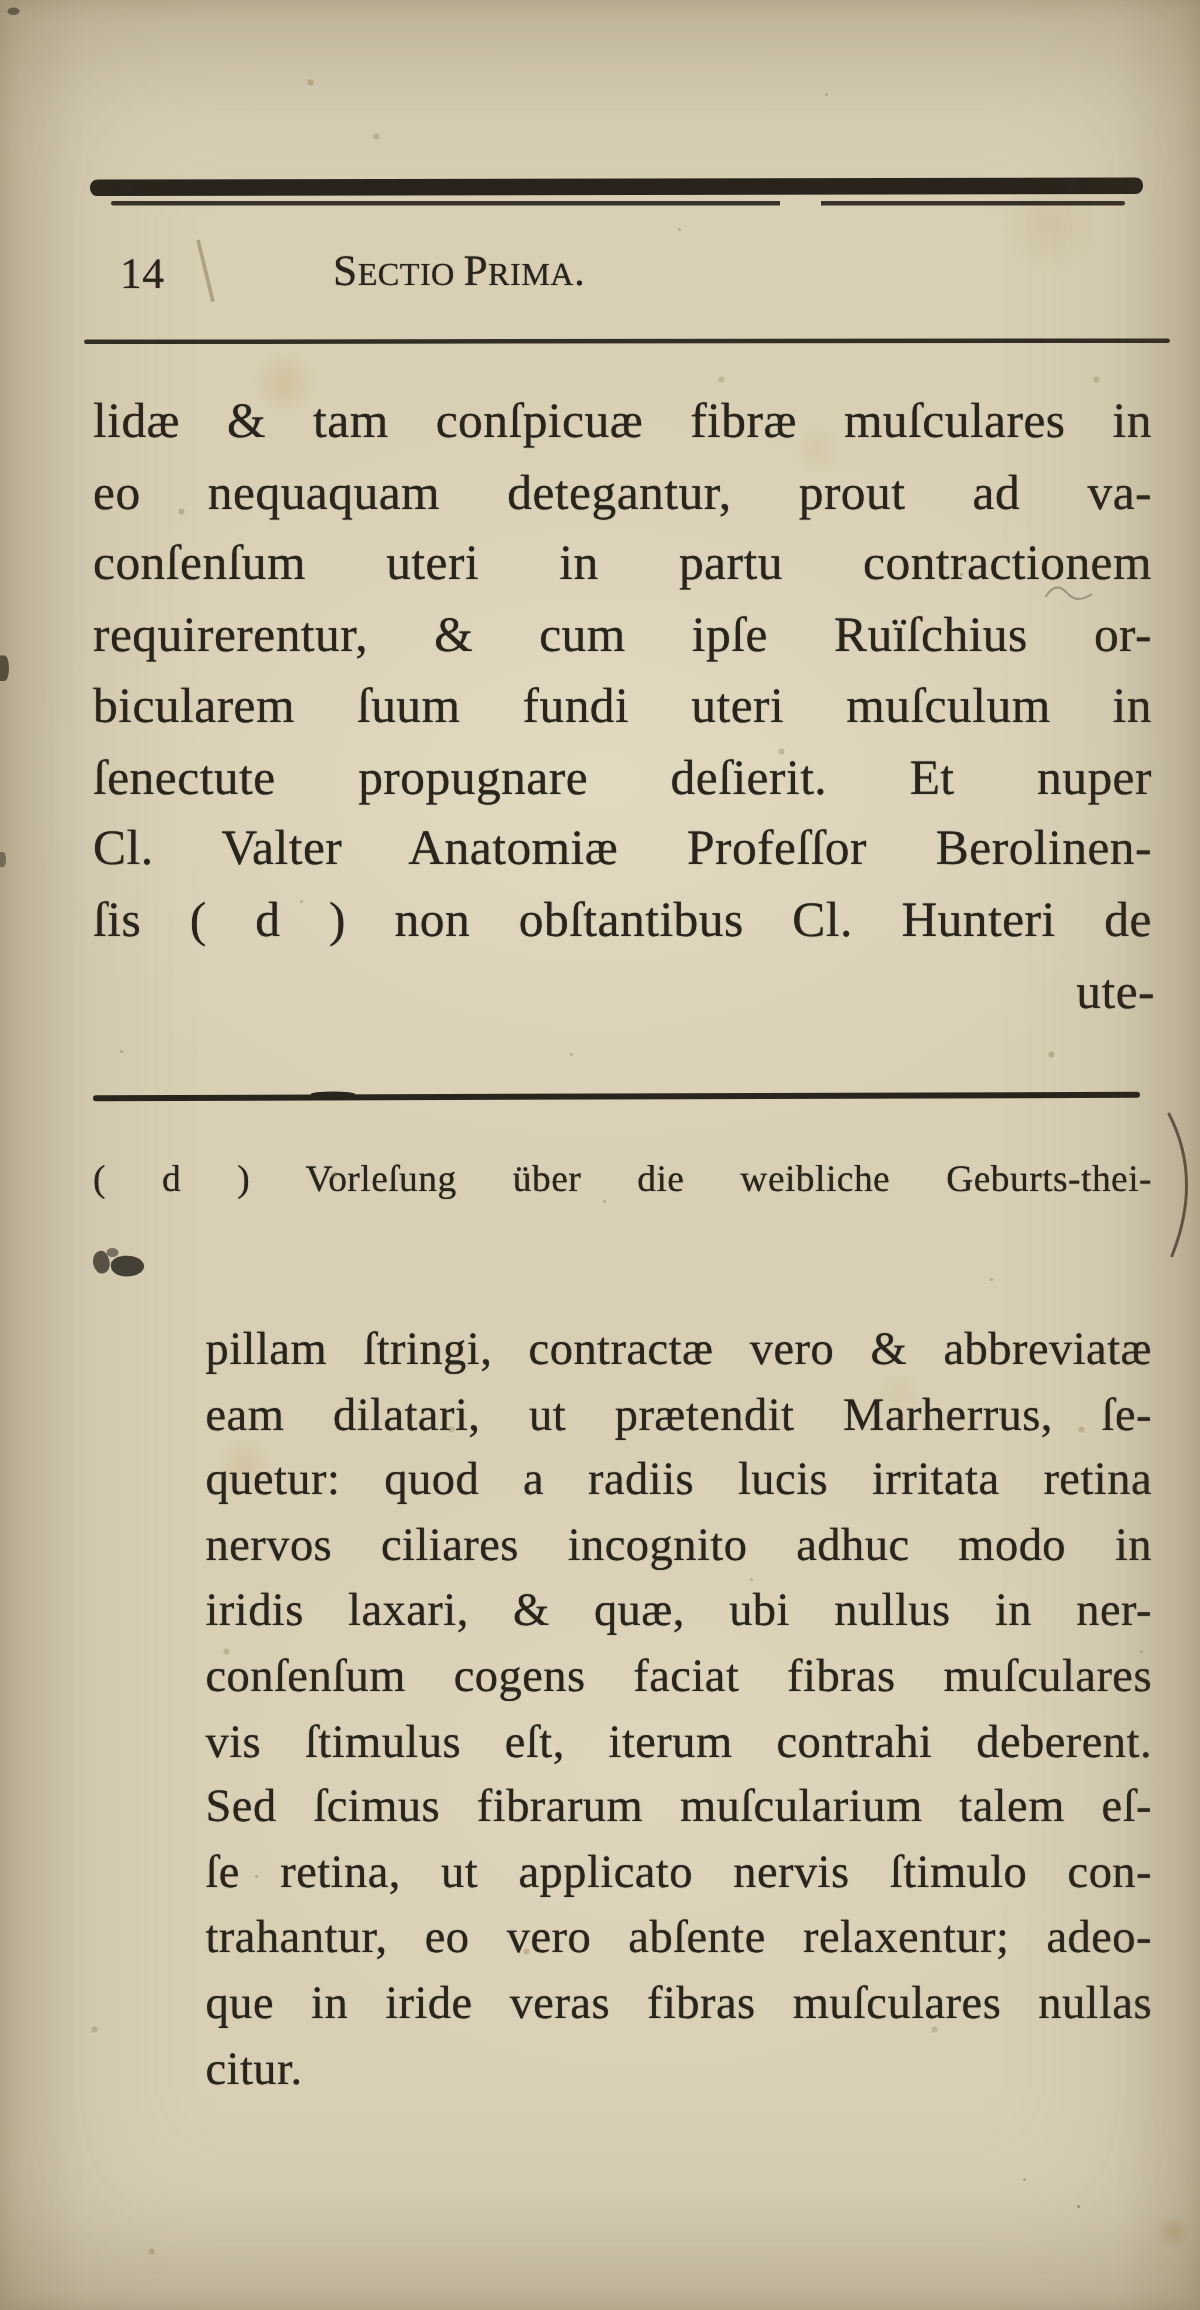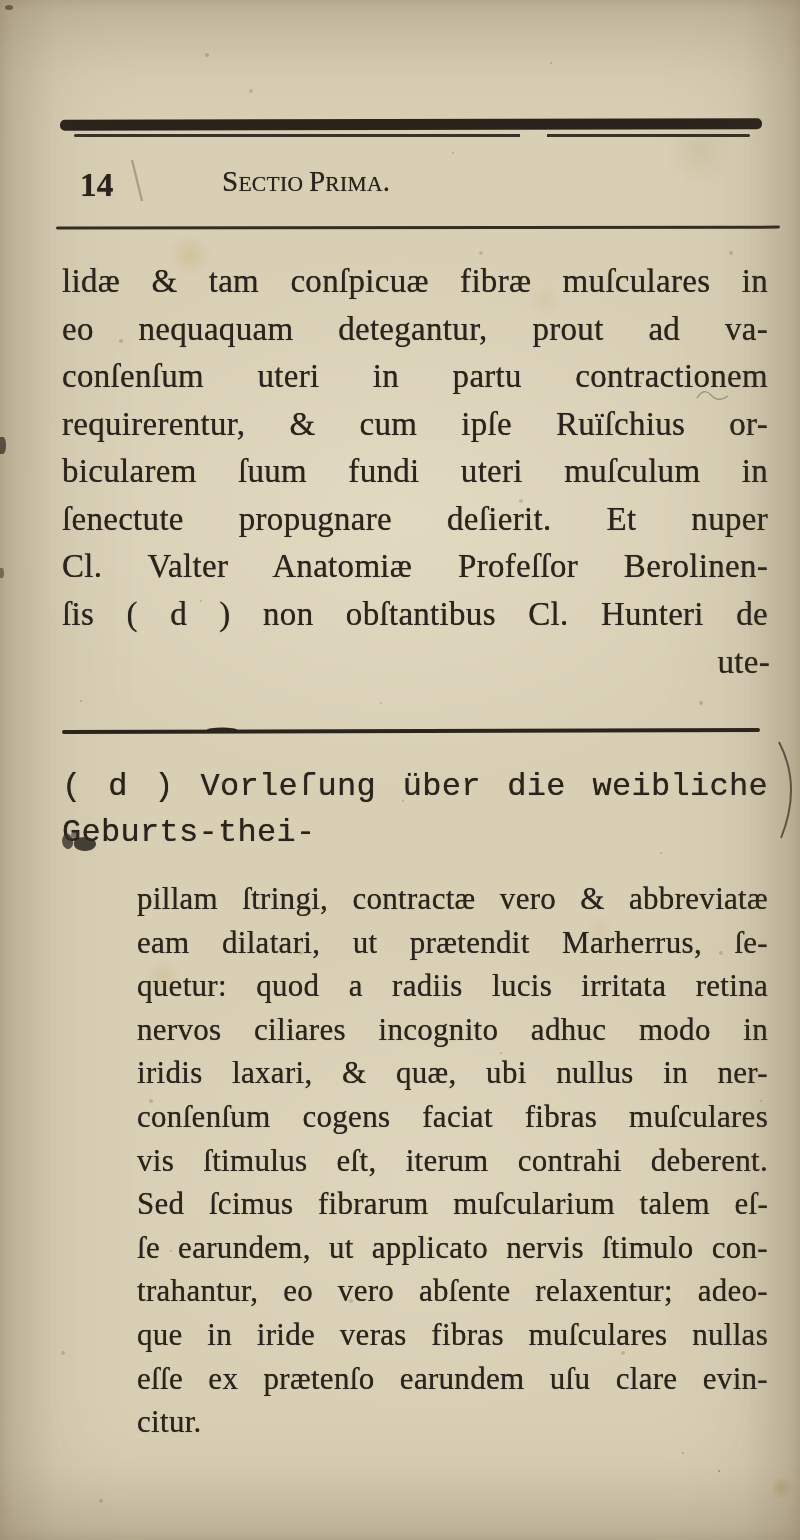--- a/index.html
+++ b/index.html
@@ -43,29 +43,29 @@
   
   .rule{position:absolute;background:var(--ink,#2b241c);}
   .rule-top-thick{left:60px;top:119px;width:702px;height:11px;border-radius:5px;transform:rotate(-0.12deg);}
   .rule-top-thin{left:74px;top:134px;width:676px;height:2.6px;border-radius:2px;opacity:.92;
     background:linear-gradient(90deg,var(--ink,#2b241c) 0 66%, transparent 66% 70%, var(--ink,#2b241c) 70% 100%);}
   .rule-header{left:56px;top:226px;width:724px;height:3.4px;border-radius:2px;transform:rotate(-0.06deg);opacity:.95;}
   .rule-footnote{left:62px;top:729px;width:698px;height:4px;border-radius:2px;transform:rotate(-0.18deg);}
   .rule-footnote::after{content:"";position:absolute;left:145px;top:-2.5px;width:30px;height:4px;border-radius:50%;
     background:var(--ink,#2b241c);}
   
-  .pagenum{position:absolute;left:80px;top:167px;font-size:33px;letter-spacing:3px;font-weight:bold;}
+  .pagenum{position:absolute;left:80px;top:167px;font-size:29px;letter-spacing:3px;font-weight:normal;}
   .running-title{position:absolute;left:206px;top:165px;letter-spacing:9px;white-space:nowrap;margin-left:16px;}
   .running-title .cap{font-size:29px;}
   .running-title .sc{font-size:21.5px;}
   
   .ink{text-shadow:0 0 0.7px rgba(43,36,28,0.8);letter-spacing:0.3px;}
   .main-text{position:absolute;left:62px;top:258px;width:706px;font-size:33px;line-height:47.5px;}
   .catchword{position:absolute;right:30px;top:644px;font-size:33px;}
-  .fn-p1{position:absolute;left:62px;top:764px;width:706px;font-size:32px;line-height:46px;font-family:Liberation Mono, monospace;}
+  .fn-p1{position:absolute;left:62px;top:764px;width:706px;font-size:25px;line-height:46px;}
   .fn-p1 .tline:nth-child(2){padding-left:68px;}
   .fn-p2{position:absolute;left:137px;top:877px;width:631px;font-size:31px;line-height:43.6px;}
   .tline{text-align:justify;text-align-last:justify;white-space:normal;}
   .tline.no-just{text-align-last:left;}
   .it{}
   .rm{font-style:normal;}
   
   .ink-smudge{position:absolute;left:62px;top:831px;width:36px;height:23px;pointer-events:none;}
   .ink-smudge .b1{position:absolute;left:0;top:3px;width:11px;height:15px;background:rgba(52,46,38,.78);
     border-radius:60% 40% 55% 45%;transform:rotate(-18deg);}
@@ -110,24 +110,23 @@
 
 <div class="fn-p2 ink">
     <div class="tline"><span class="rm">pillam ſtringi, contractæ vero &amp; abbreviatæ</span></div>
     <div class="tline"><span class="rm">eam dilatari, ut prætendit </span><span class="it">Marherrus</span><span class="rm">, ſe-</span></div>
     <div class="tline"><span class="rm">quetur: quod a radiis lucis irritata retina</span></div>
     <div class="tline"><span class="rm">nervos ciliares incognito adhuc modo in</span></div>
     <div class="tline"><span class="rm">iridis laxari, &amp; quæ, ubi nullus in ner-</span></div>
     <div class="tline"><span class="rm">conſenſum cogens faciat fibras muſculares</span></div>
     <div class="tline"><span class="rm">vis ſtimulus eſt, iterum contrahi deberent.</span></div>
     <div class="tline"><span class="rm">Sed ſcimus fibrarum muſcularium talem eſ-</span></div>
-    <div class="tline"><span class="rm">ſe earundem, ut applicato nervis ſtimulo con-</span></div>
+    <div class="tline"><span class="rm">ſe retina, ut applicato nervis ſtimulo con-</span></div>
     <div class="tline"><span class="rm">trahantur, eo vero abſente relaxentur; adeo-</span></div>
     <div class="tline"><span class="rm">que in iride veras fibras muſculares nullas</span></div>
-    <div class="tline"><span class="rm">eſſe ex prætenſo earundem uſu clare evin-</span></div>
     <div class="tline no-just"><span class="rm">citur.</span></div>
   </div>
 
 <div class="ink-smudge">
   <span class="b1"></span>
   <span class="b2"></span>
   <span class="b3"></span>
 </div>
 <div class="edge-mark m1"></div>
 <div class="edge-mark m2"></div>

